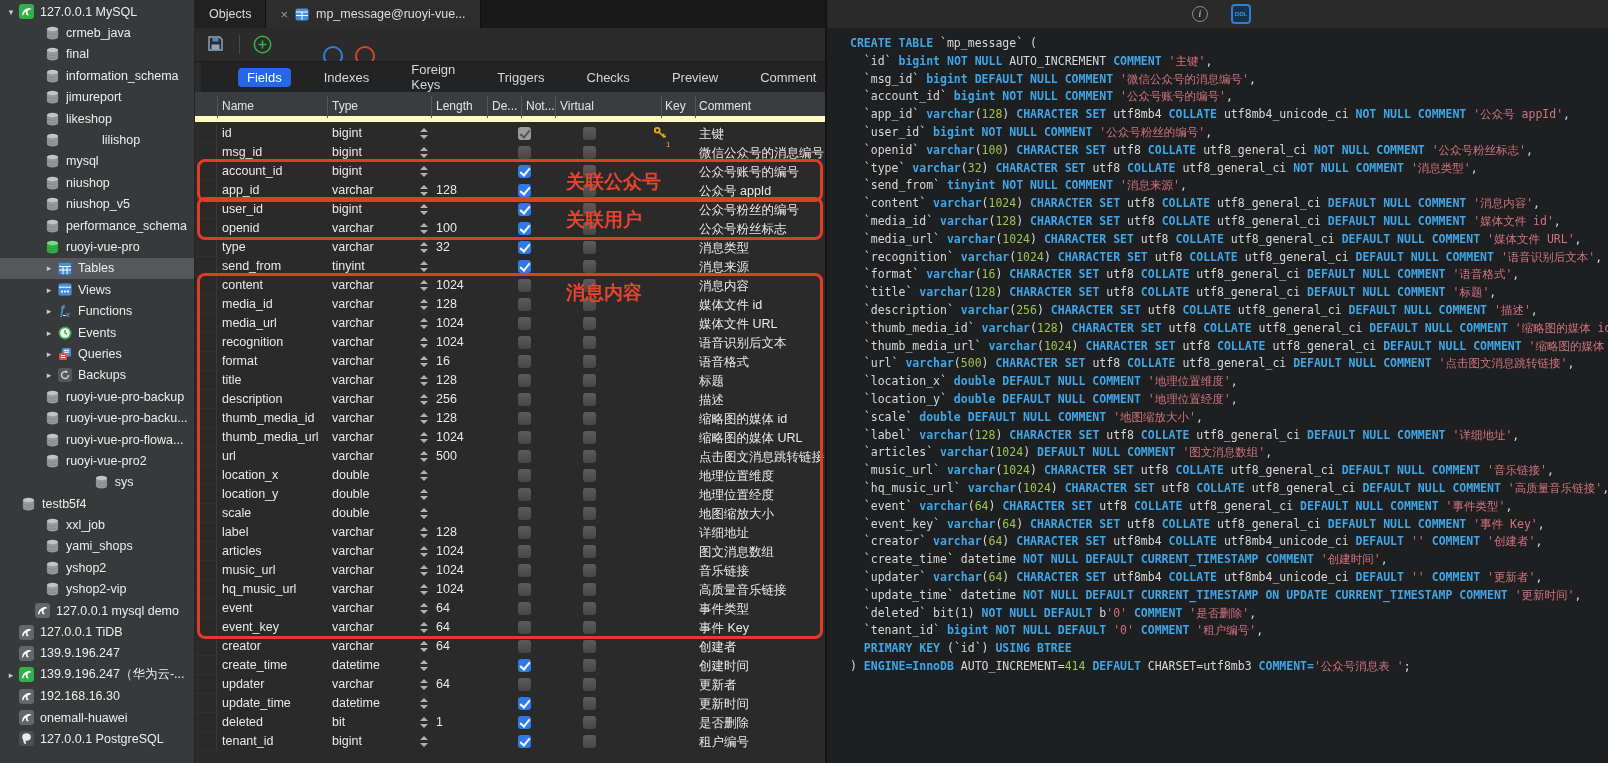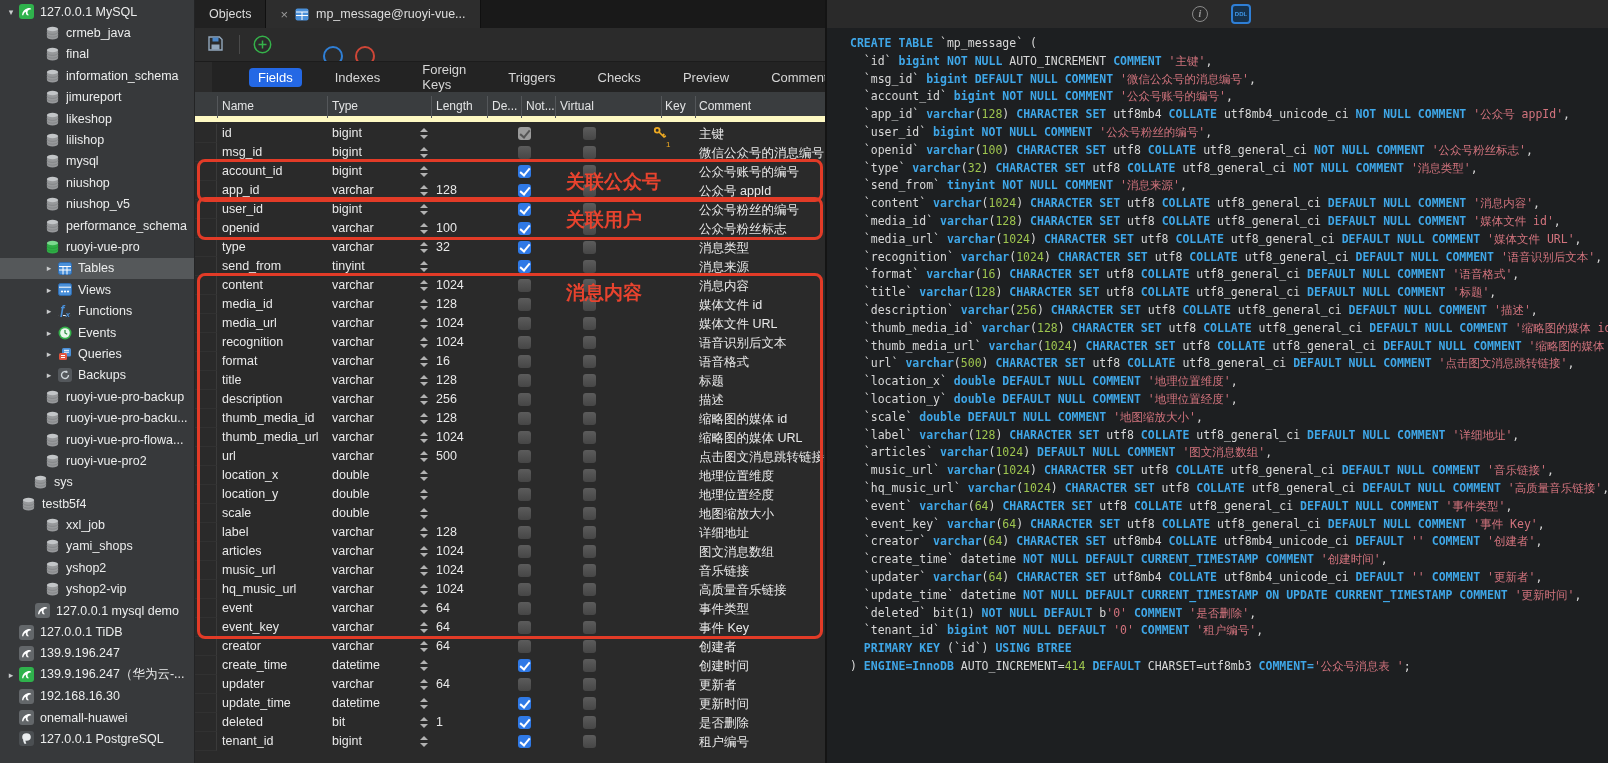--- a/index.html
+++ b/index.html
@@ -27,21 +27,21 @@
   .tab .tlabel { max-width:160px; overflow:hidden; white-space:nowrap; }
 
   .toolbar { position:absolute; left:0; top:28px; width:630px; height:34px; background:#2b2b2b; border-bottom:1px solid #1c1c1c; overflow:hidden; }
   .tbtn { position:absolute; top:7px; display:inline-flex; }
   .tsep { position:absolute; left:44px; top:7px; width:1px; height:19px; background:#4a4a4a; }
   .circ { position:absolute; top:18px; width:20px; height:20px; border-radius:50%; border:2.5px solid; background:transparent; }
   .circ.blue { left:128px; border-color:#2f7fd6; }
   .circ.red  { left:160px; border-color:#cf4637; }
   .tooltip { position:absolute; left:93px; top:5px; height:24px; padding:3px 11px; background:#262626; border:1px solid #6f6f6f; border-radius:4px; font-size:13px; color:#e9e9e9; white-space:nowrap; box-shadow:0 2px 6px rgba(0,0,0,.5); z-index:5; }
 
-  .subtabs { position:absolute; left:17px; top:62px; width:630px; height:30px; background:#232323; display:flex; align-items:center; padding-left:37px; }
+  .subtabs { position:absolute; left:6px; top:62px; width:630px; height:30px; background:#232323; display:flex; align-items:center; padding-left:37px; }
   .stab { font-size:13px; color:#d6d6d6; margin-right:24px; padding:2px 9px; border-radius:4px; }
   .stab.active { background:#2468e5; color:#ffffff; }
 
   .grid { position:absolute; left:0; top:92px; width:630px; height:671px; background:#2a2a2a; }
   .ghead { position:relative; height:30px; background:#3a3d3f; border-bottom:6px solid #fef9c3; font-size:12px; color:#e2e3e4; }
   .ghead .hc { position:absolute; top:7px; }
   .ghead .hs { position:absolute; top:4px; width:1px; height:22px; background:#54575a; }
   .gbody { position:relative; height:641px; padding-top:2px; overflow:hidden; }
   .grow { position:relative; height:19px; font-size:12.5px; color:#e9e9e9; }
   .grow .gut { position:absolute; left:0; top:0; width:22px; height:19px; border-right:1px solid #3a3a3a; border-bottom:1px solid #313131; }
@@ -132,21 +132,21 @@
       <div class="sitem" style="padding-left: 44px;">
         <span class="ic">
           <svg width="13" height="14" viewBox="0 0 14 15">
             <path d="M1 3.2 v8.6 c0 1.5 2.7 2.6 6 2.6 s6-1.1 6-2.6 V3.2 Z" fill="#97999b"></path>
             <ellipse cx="7" cy="3.2" rx="6" ry="2.4" fill="#c2c5c7"></ellipse>
             <path d="M1 6.4 c0 1.5 2.7 2.6 6 2.6 s6-1.1 6-2.6 M1 9.4 c0 1.5 2.7 2.6 6 2.6 s6-1.1 6-2.6" fill="none" stroke="#7e8082" stroke-width="0.8"></path>
           </svg>
         </span>
         <span class="slabel">likeshop</span>
       </div>
-      <div class="sitem" style="padding-left: 44px;">
+      <div class="sitem" style="padding-left: 44px; gap: 36px;">
         <span class="ic">
           <svg width="13" height="14" viewBox="0 0 14 15">
             <path d="M1 3.2 v8.6 c0 1.5 2.7 2.6 6 2.6 s6-1.1 6-2.6 V3.2 Z" fill="#97999b"></path>
             <ellipse cx="7" cy="3.2" rx="6" ry="2.4" fill="#c2c5c7"></ellipse>
             <path d="M1 6.4 c0 1.5 2.7 2.6 6 2.6 s6-1.1 6-2.6 M1 9.4 c0 1.5 2.7 2.6 6 2.6 s6-1.1 6-2.6" fill="none" stroke="#7e8082" stroke-width="0.8"></path>
           </svg>
         </span>
         <span class="slabel">lilishop</span>
       </div>
       <div class="sitem" style="padding-left: 44px;">
@@ -296,21 +296,21 @@
       <div class="sitem" style="padding-left: 44px;">
         <span class="ic">
           <svg width="13" height="14" viewBox="0 0 14 15">
             <path d="M1 3.2 v8.6 c0 1.5 2.7 2.6 6 2.6 s6-1.1 6-2.6 V3.2 Z" fill="#97999b"></path>
             <ellipse cx="7" cy="3.2" rx="6" ry="2.4" fill="#c2c5c7"></ellipse>
             <path d="M1 6.4 c0 1.5 2.7 2.6 6 2.6 s6-1.1 6-2.6 M1 9.4 c0 1.5 2.7 2.6 6 2.6 s6-1.1 6-2.6" fill="none" stroke="#7e8082" stroke-width="0.8"></path>
           </svg>
         </span>
         <span class="slabel">ruoyi-vue-pro2</span>
       </div>
-      <div class="sitem" style="padding-left: 32px;">
+      <div class="sitem" style="padding-left: 32px; justify-content: center;">
         <span class="ic">
           <svg width="13" height="14" viewBox="0 0 14 15">
             <path d="M1 3.2 v8.6 c0 1.5 2.7 2.6 6 2.6 s6-1.1 6-2.6 V3.2 Z" fill="#97999b"></path>
             <ellipse cx="7" cy="3.2" rx="6" ry="2.4" fill="#c2c5c7"></ellipse>
             <path d="M1 6.4 c0 1.5 2.7 2.6 6 2.6 s6-1.1 6-2.6 M1 9.4 c0 1.5 2.7 2.6 6 2.6 s6-1.1 6-2.6" fill="none" stroke="#7e8082" stroke-width="0.8"></path>
           </svg>
         </span>
         <span class="slabel">sys</span>
       </div>
       <div class="sitem" style="padding-left: 20px;">

